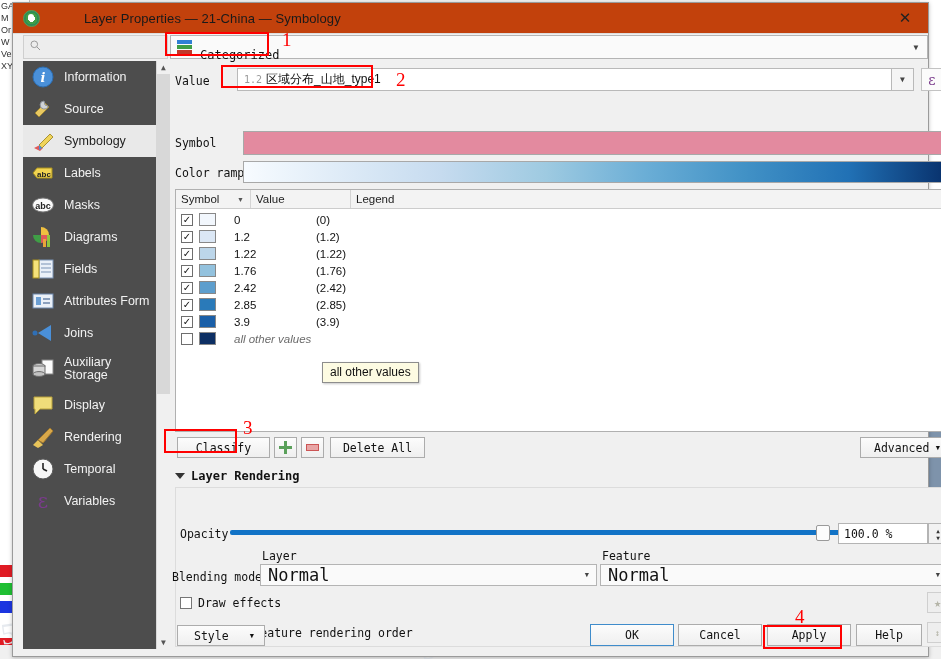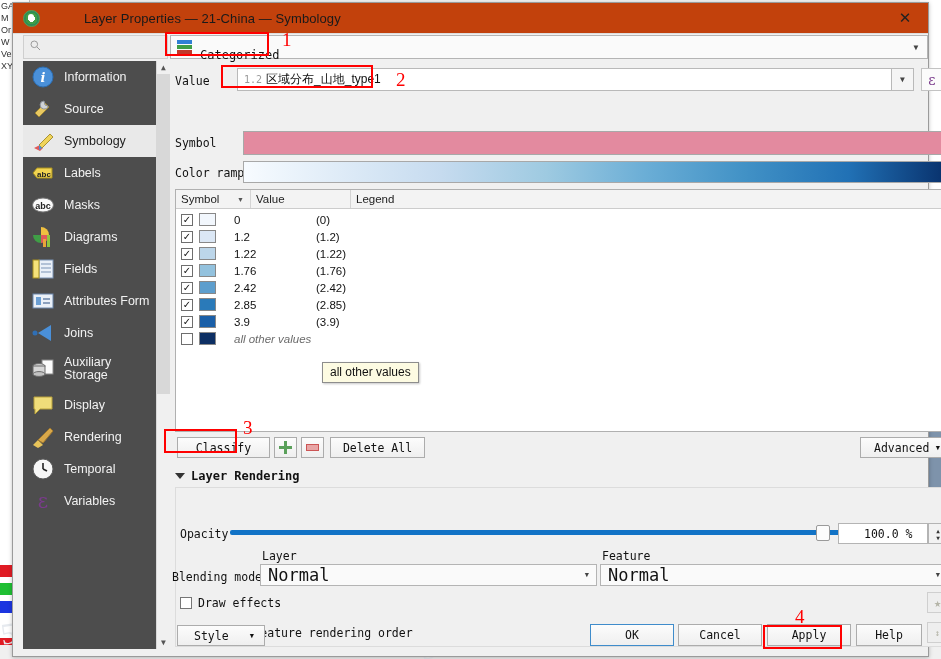--- a/index.html
+++ b/index.html
@@ -233,21 +233,21 @@
     background:#1273c6; border-radius:2px;
   }
   .slider-knob {
     position:absolute; left:646px; top:490px; width:14px; height:16px;
     background:#fcfcfc; border:1px solid #9a9a9a; border-radius:2px;
   }
   .spin {
     position:absolute; left:668px; top:488px; width:90px; height:21px;
     background:#fff; border:1px solid #b4b4b4; display:flex; align-items:center;
   }
-  .spin .sv { padding-left:25px; font-family:"DejaVu Sans Mono", monospace; font-size:11.5px; color:#111;}
+  .spin .sv { padding-left:5px; font-family:"DejaVu Sans Mono", monospace; font-size:11.5px; color:#111;}
   .spin-btns {
     position:absolute; left:758px; top:488px; width:20px; height:21px;
     background:#f2f2f2; border:1px solid #b4b4b4;
     display:flex; flex-direction:column; align-items:center; justify-content:center;
     font-size:6px; color:#333; line-height:7px;
   }
 
   .blend-combo {
     position:absolute; height:22px; background:#fafafa; border:1px solid #b4b4b4;
     display:flex; align-items:center;

